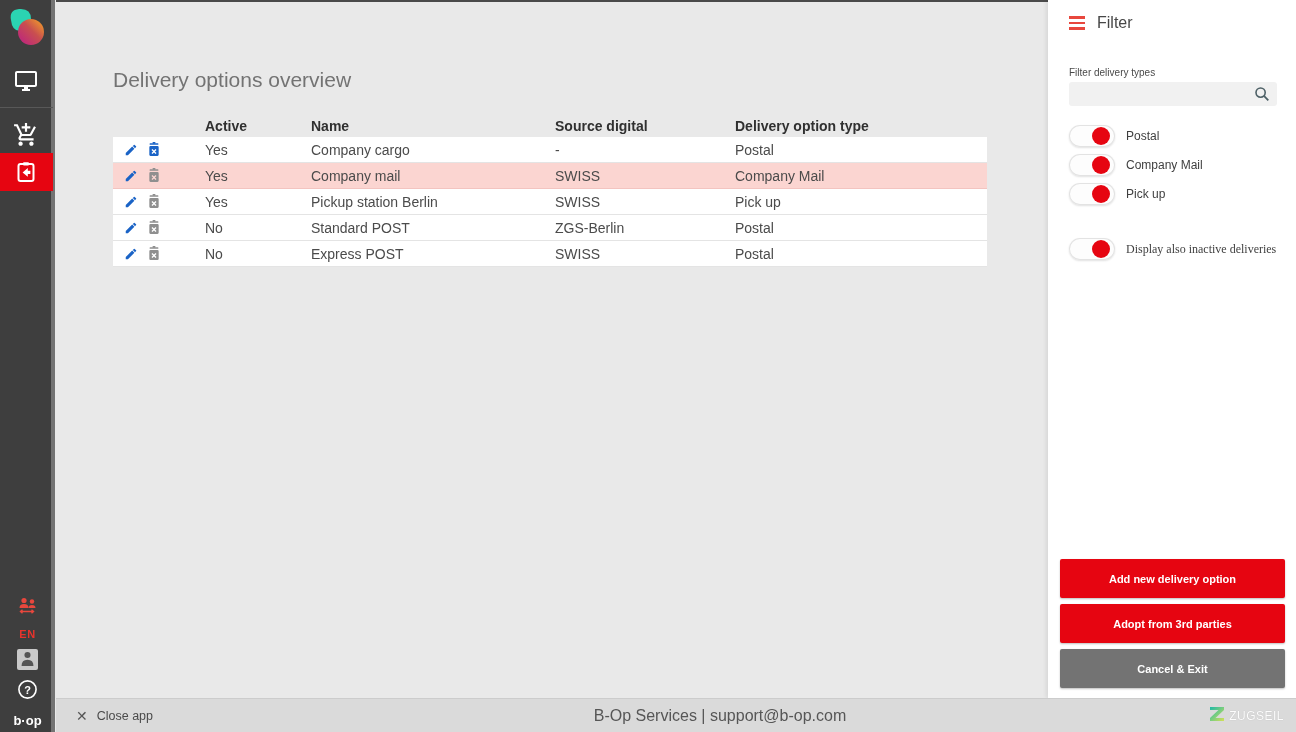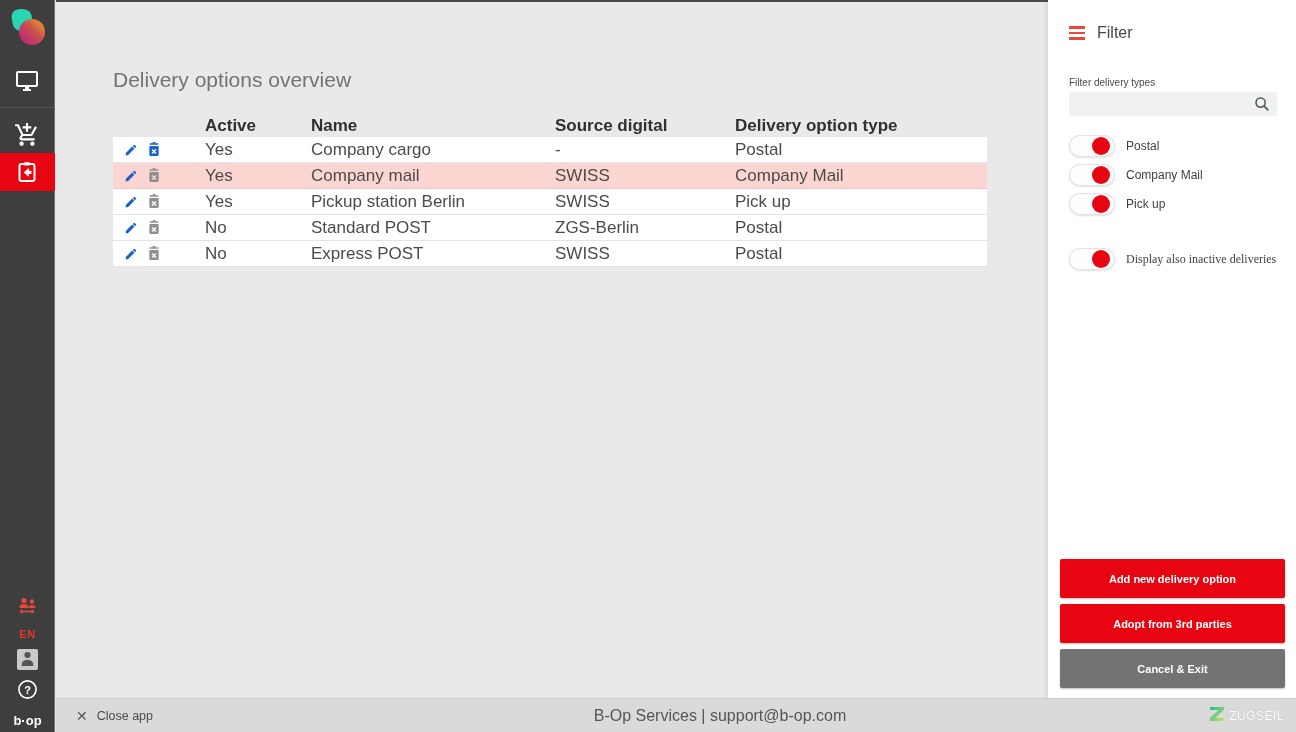--- a/index.html
+++ b/index.html
@@ -2,59 +2,59 @@
 <html><head>
 <meta charset="utf-8">
 <style>
   * { margin:0; padding:0; box-sizing:border-box; }
   html,body { width:1296px; height:732px; overflow:hidden; background:#e9e9e9;
               font-family:"Liberation Sans", sans-serif; }
   .app { position:relative; width:1296px; height:732px; }
 
   
   .sidebar { position:absolute; left:0; top:0; bottom:0; width:55px; background:#3e3e3e;
-             border-right:1px solid #737373; z-index:5; display:flex; flex-direction:column; align-items:center; }
+             border-right:4px solid #737373; z-index:5; display:flex; flex-direction:column; align-items:center; }
   .logo { width:42px; height:44px; margin-top:6px; cursor:pointer; }
   .nav-item { width:55px; height:37px; display:flex; align-items:center; justify-content:center; cursor:pointer; }
   .nav-item svg { display:block; }
   .nav-item.first { margin-top:12px; }
   .nav-divider { width:55px; height:1px; background:#585858; margin:8px 0; }
   .nav-item.active { background:#e60511; height:38px; }
   .sidebar-bottom { position:absolute; bottom:4px; left:0; width:55px;
                     display:flex; flex-direction:column; align-items:center; gap:9px; }
   .lang { color:#e8332c; font-size:11px; font-weight:bold; letter-spacing:.5px; cursor:pointer; }
   .avatar-box { width:21px; height:21px; background:#c9c9c9; border-radius:2px; overflow:hidden;
                 display:flex; align-items:flex-end; justify-content:center; cursor:pointer; }
   .bop-logo { color:#fff; font-weight:800; font-size:13px; letter-spacing:0px; cursor:default; }
 
   
   .main { position:absolute; left:56px; right:248px; top:0; bottom:34px; background:#e9e9e9;
           border-top:2px solid #4a4a4a; }
   .page-title { font-size:21px; font-weight:400; color:#737373; margin:66px 0 0 57px; }
 
-  .table { margin:23px 0 0 57px; width:874px; font-size:17px; }
+  .table { margin:23px 0 0 57px; width:874px; font-size:14px; }
   .thead { display:flex; height:22px; align-items:center; }
   .th { font-weight:bold; color:#303030; }
   .trow { display:flex; height:26px; align-items:center; background:#fff; border-bottom:1px solid #e4e4e4; cursor:pointer; }
   .trow.highlighted { background:#fbd5d1; border-bottom-color:#f3c4c0; }
   .c-icons  { width:92px;  padding-left:11px; display:flex; align-items:center; gap:9px; }
   .c-active { width:106px; }
   .c-name   { width:244px; }
   .c-source { width:180px; }
   .c-type   { width:252px; }
   .c { color:#4b4b4b; }
   .icon-btn { width:14px; height:16px; display:inline-flex; align-items:center; justify-content:center; cursor:pointer; }
   .icon-btn.edit { color:#1a63c6; }
   .icon-btn.del.enabled { color:#1a63c6; }
   .icon-btn.del.disabled { color:#8f8f8f; }
 
   
   .filter-panel { position:absolute; right:0; top:0; width:248px; bottom:34px; background:#fff;
                   box-shadow:-2px 0 4px rgba(0,0,0,.08); z-index:4; }
-  .filter-head { display:flex; align-items:center; gap:12px; margin:24px 0 0 21px; }
+  .filter-head { display:flex; align-items:center; gap:12px; margin:14px 0 0 21px; }
   .hamburger { display:flex; flex-direction:column; gap:3px; cursor:pointer; }
   .hamburger i { width:16px; height:2.5px; background:#e8473d; display:block; }
   .filter-title { font-size:16px; color:#474747; }
   .search-label { font-size:10px; color:#4a4a4a; margin:35px 0 4px 21px; }
   .search-wrap { position:relative; margin-left:21px; width:208px; }
   .search-input { width:208px; height:24px; border:none; background:#f1f1f1; border-radius:3px;
                   padding:0 28px 0 8px; font-size:12px; color:#333; outline:none; }
   .search-icon { position:absolute; right:7px; top:4px; cursor:pointer; }
 
   .toggle-list { margin-top:19px; }

